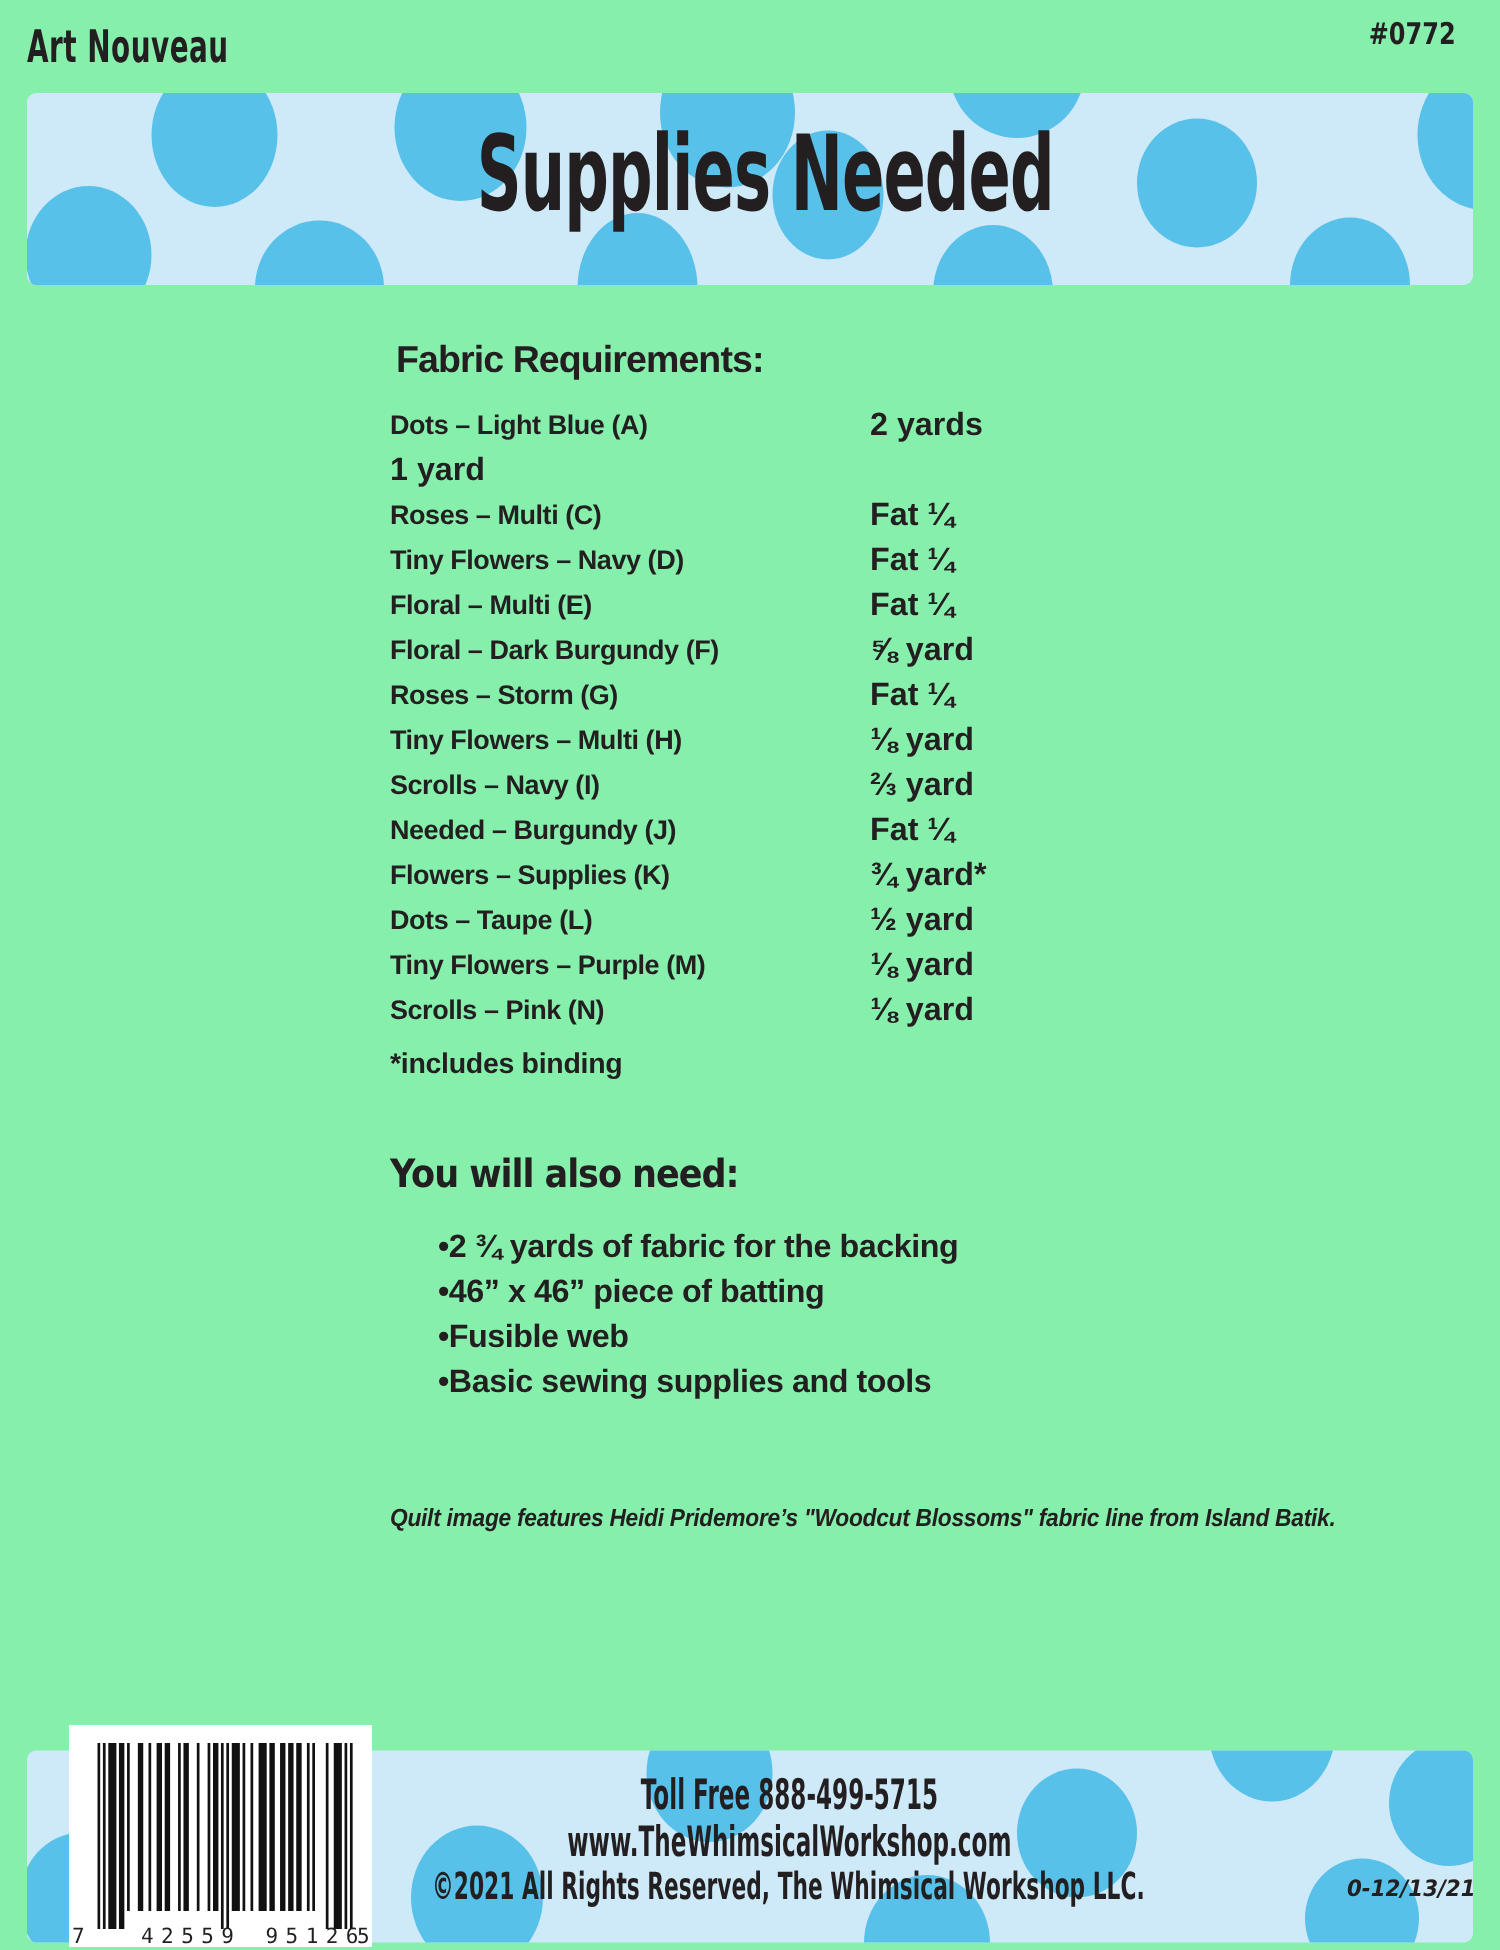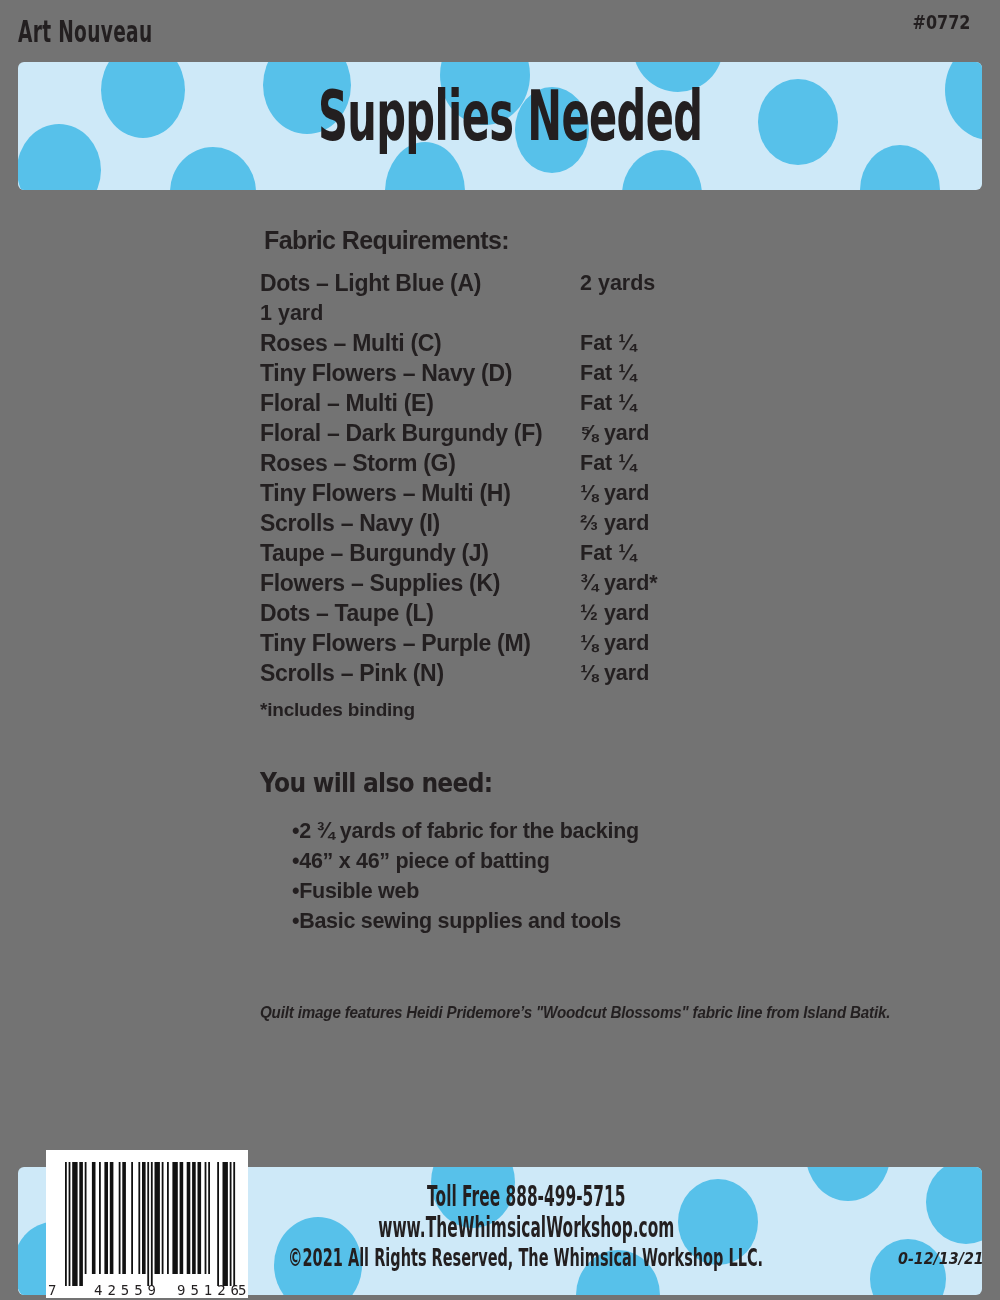--- a/index.html
+++ b/index.html
@@ -1,19 +1,19 @@
 <!DOCTYPE html>
 <html><head>
 <meta charset="utf-8">
 <style>
   * { margin:0; padding:0; box-sizing:border-box; }
   html,body { background:#ffffff; }
   .page {
     position:relative; width:1000px; height:1300px; margin:0 auto;
-    background:#737373; overflow:hidden; color:#231f20;
+    background:#86efac; overflow:hidden; color:#231f20;
     font-family:"Liberation Sans", sans-serif;
   }
 
   
   .comic { font-family:"DejaVu Sans", sans-serif; font-weight:bold; white-space:nowrap; color:#231f20; }
 
   .pattern-name {
     position:absolute; left:18px; top:14px; font-size:30px;
     transform:scaleX(0.62); transform-origin:left top; letter-spacing:0.5px;
   }
@@ -40,21 +40,21 @@
     transform:scale(0.63,1.06) translateY(-10px);
   }
 
   
   .fabric-heading {
     position:absolute; left:264px; top:226px;
     font-size:25px; font-weight:bold; letter-spacing:-0.6px;
   }
   .fabric-table { position:absolute; left:260px; top:268px; width:480px; }
   .frow { display:flex; height:30px; line-height:30px; }
-  .fname { width:320px; font-size:23px; font-weight:bold; letter-spacing:-0.3px; white-space:nowrap; }
+  .fname { width:320px; font-size:18px; font-weight:bold; letter-spacing:-0.3px; white-space:nowrap; }
   .famt  { font-size:21.5px; font-weight:bold; white-space:nowrap; }
   .footnote {
     position:absolute; left:260px; top:699px;
     font-size:19px; font-weight:600; letter-spacing:-0.2px;
   }
 
   .also-heading {
     position:absolute; left:260px; top:768px;
     font-size:26px; font-weight:bold; letter-spacing:-0.8px;
     font-family:"DejaVu Sans", sans-serif; transform:scaleX(0.9); transform-origin:left top;
@@ -154,21 +154,21 @@
       </div>
     <div class="frow">
         <span class="fname">Tiny Flowers – Multi (H)</span>
         <span class="famt">⅛ yard</span>
       </div>
     <div class="frow">
         <span class="fname">Scrolls – Navy (I)</span>
         <span class="famt">⅔ yard</span>
       </div>
     <div class="frow">
-        <span class="fname">Taupe – Burgundy (J)</span>
+        <span class="fname">Needed – Burgundy (J)</span>
         <span class="famt">Fat ¼</span>
       </div>
     <div class="frow">
         <span class="fname">Flowers – Supplies (K)</span>
         <span class="famt">¾ yard*</span>
       </div>
     <div class="frow">
         <span class="fname">Dots – Taupe (L)</span>
         <span class="famt">½ yard</span>
       </div>

